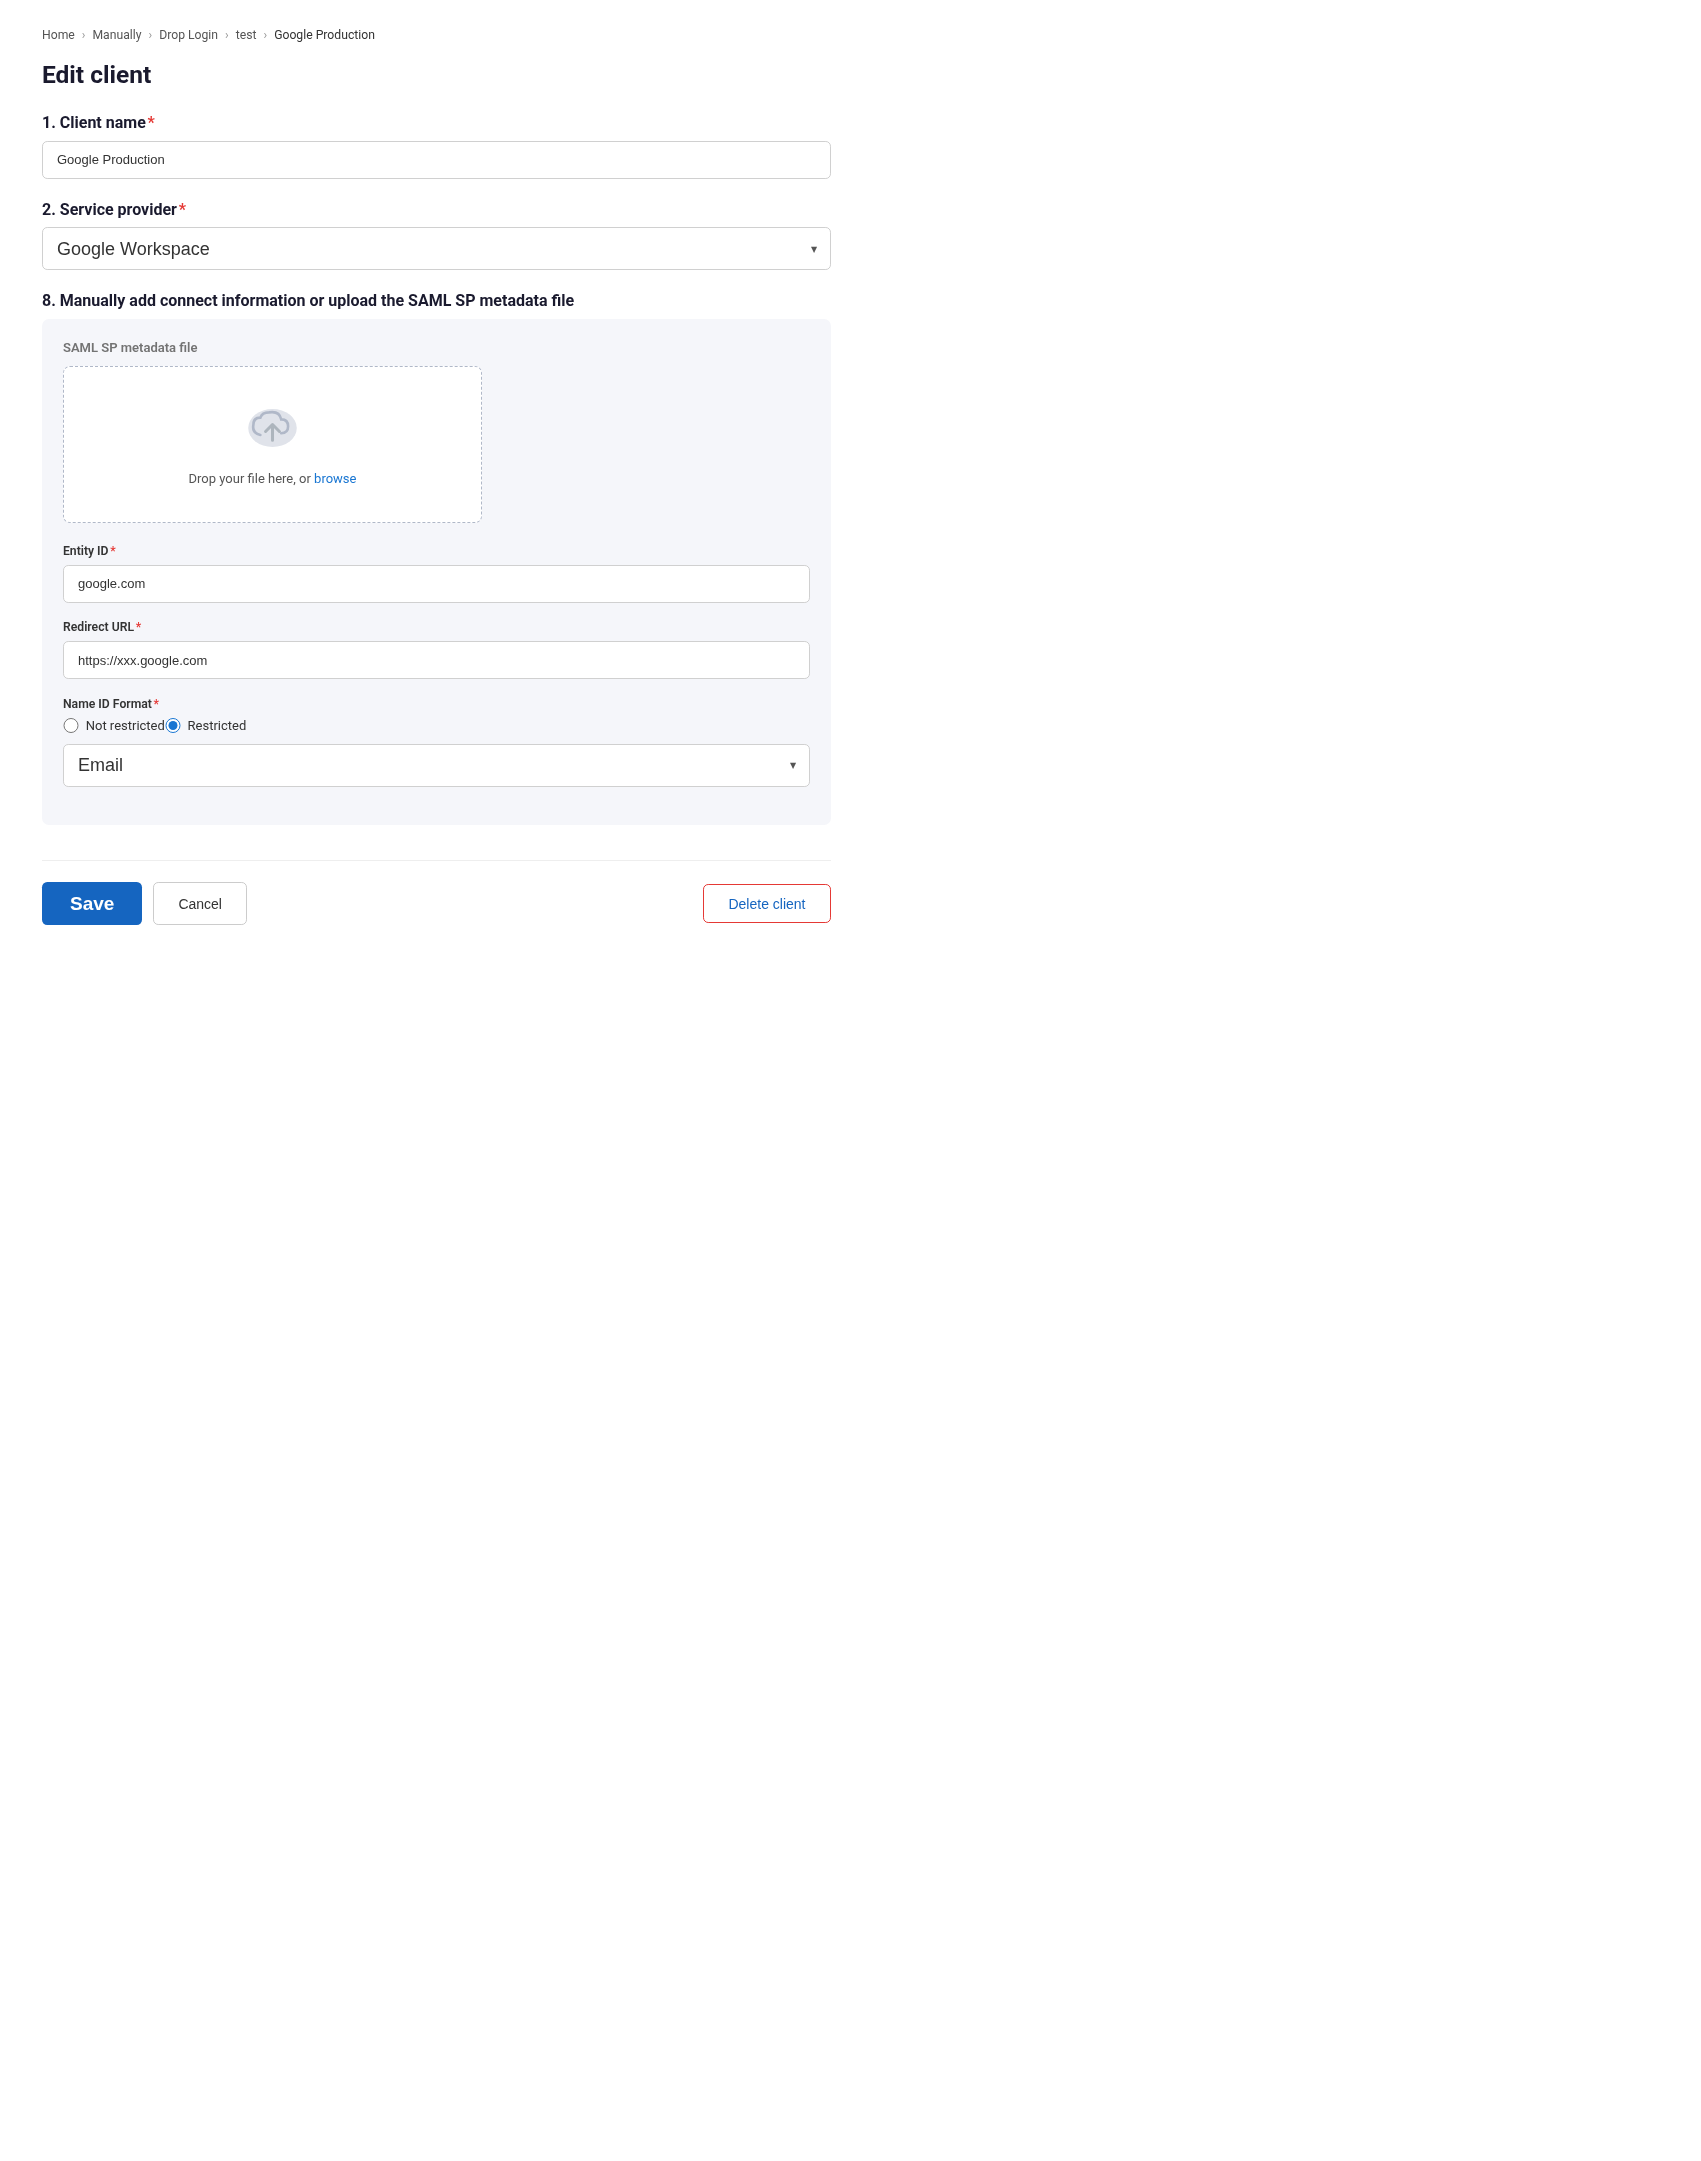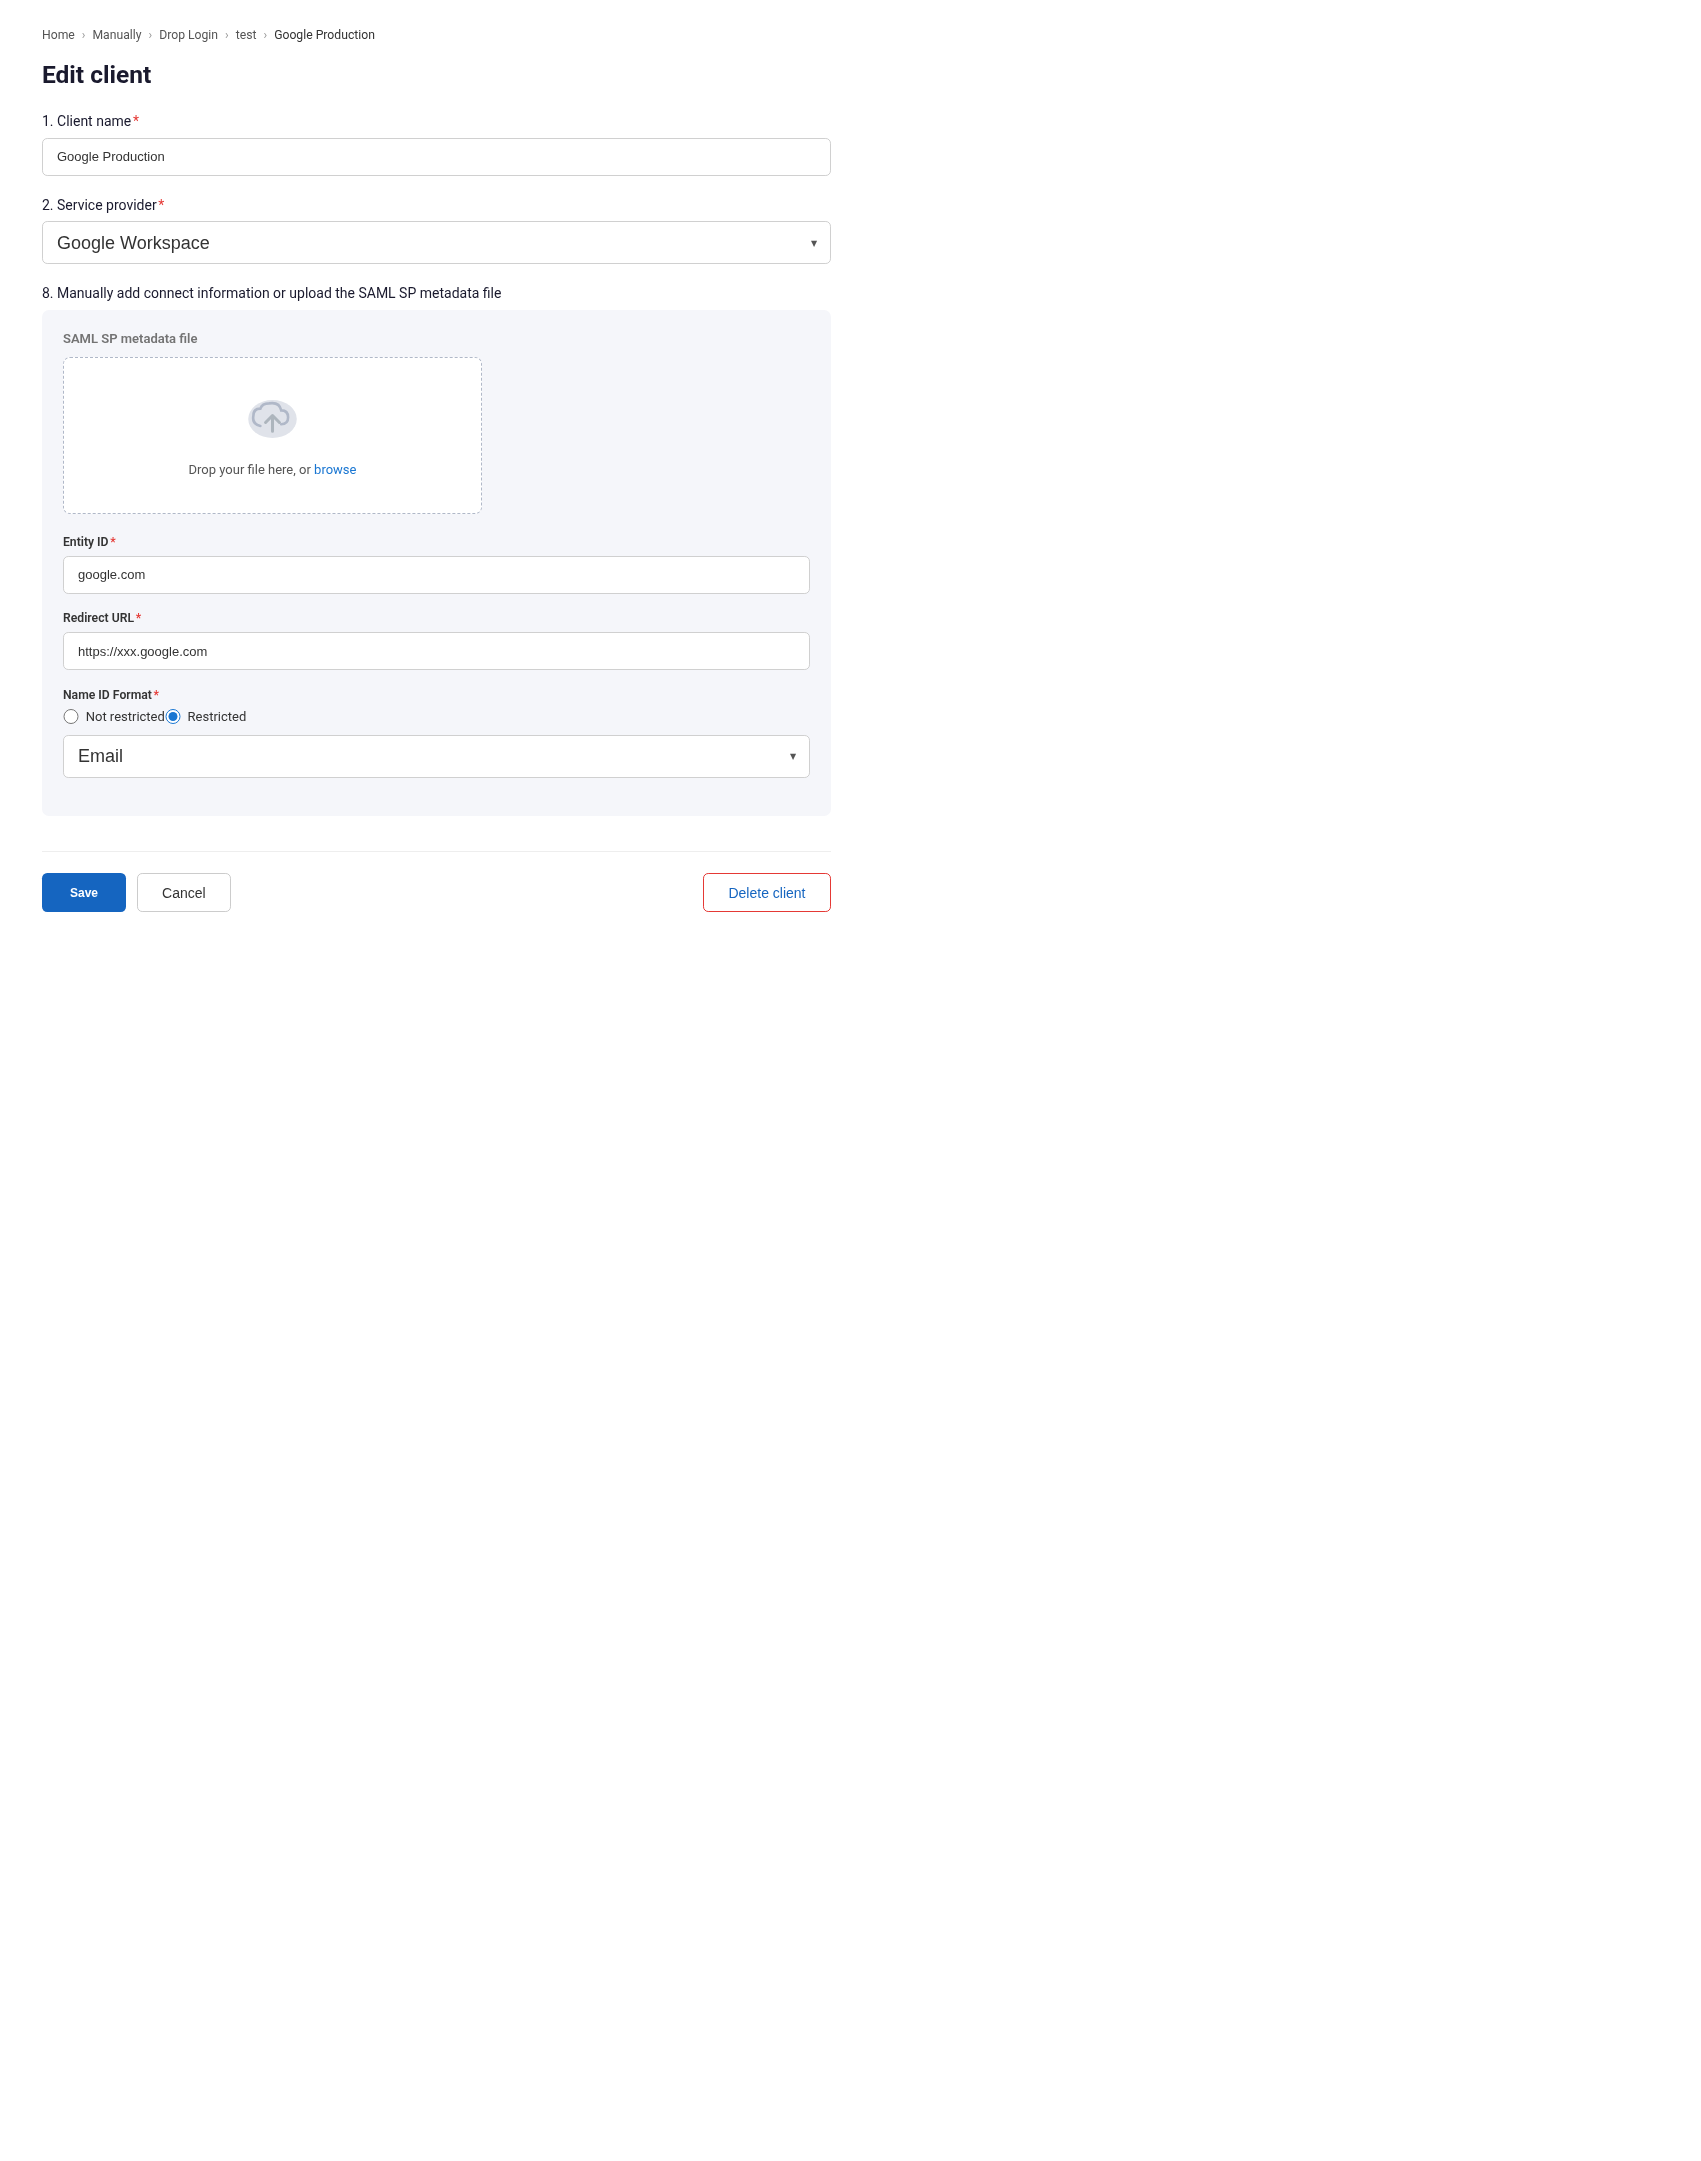--- a/index.html
+++ b/index.html
@@ -42,22 +42,22 @@
       font-weight: 700;
       color: #1a1a2e;
       margin-bottom: 24.5px;
     }
 
     .form-section {
       margin-bottom: 21px;
     }
 
     .section-label {
-      font-size: 14px;
-      font-weight: 400;
+      font-size: 16px;
+      font-weight: 700;
       color: #1a1a2e;
       margin-bottom: 8.7px;
     }
 
     .required-star {
       color: #e53935;
       margin-left: 1.7px;
     }
 
     .text-input {
@@ -190,21 +190,21 @@
       display: flex;
       gap: 10.5px;
     }
 
     .btn-save {
       background: #1565c0;
       color: #fff;
       border: none;
       border-radius: 5.2px;
       padding: 10.5px 28px;
-      font-size: 12px;
+      font-size: 19px;
       font-weight: 600;
       cursor: pointer;
     }
 
     .btn-cancel {
       background: #fff;
       color: #333;
       border: 0.9px solid #ccc;
       border-radius: 5.2px;
       padding: 10.5px 24.5px;

